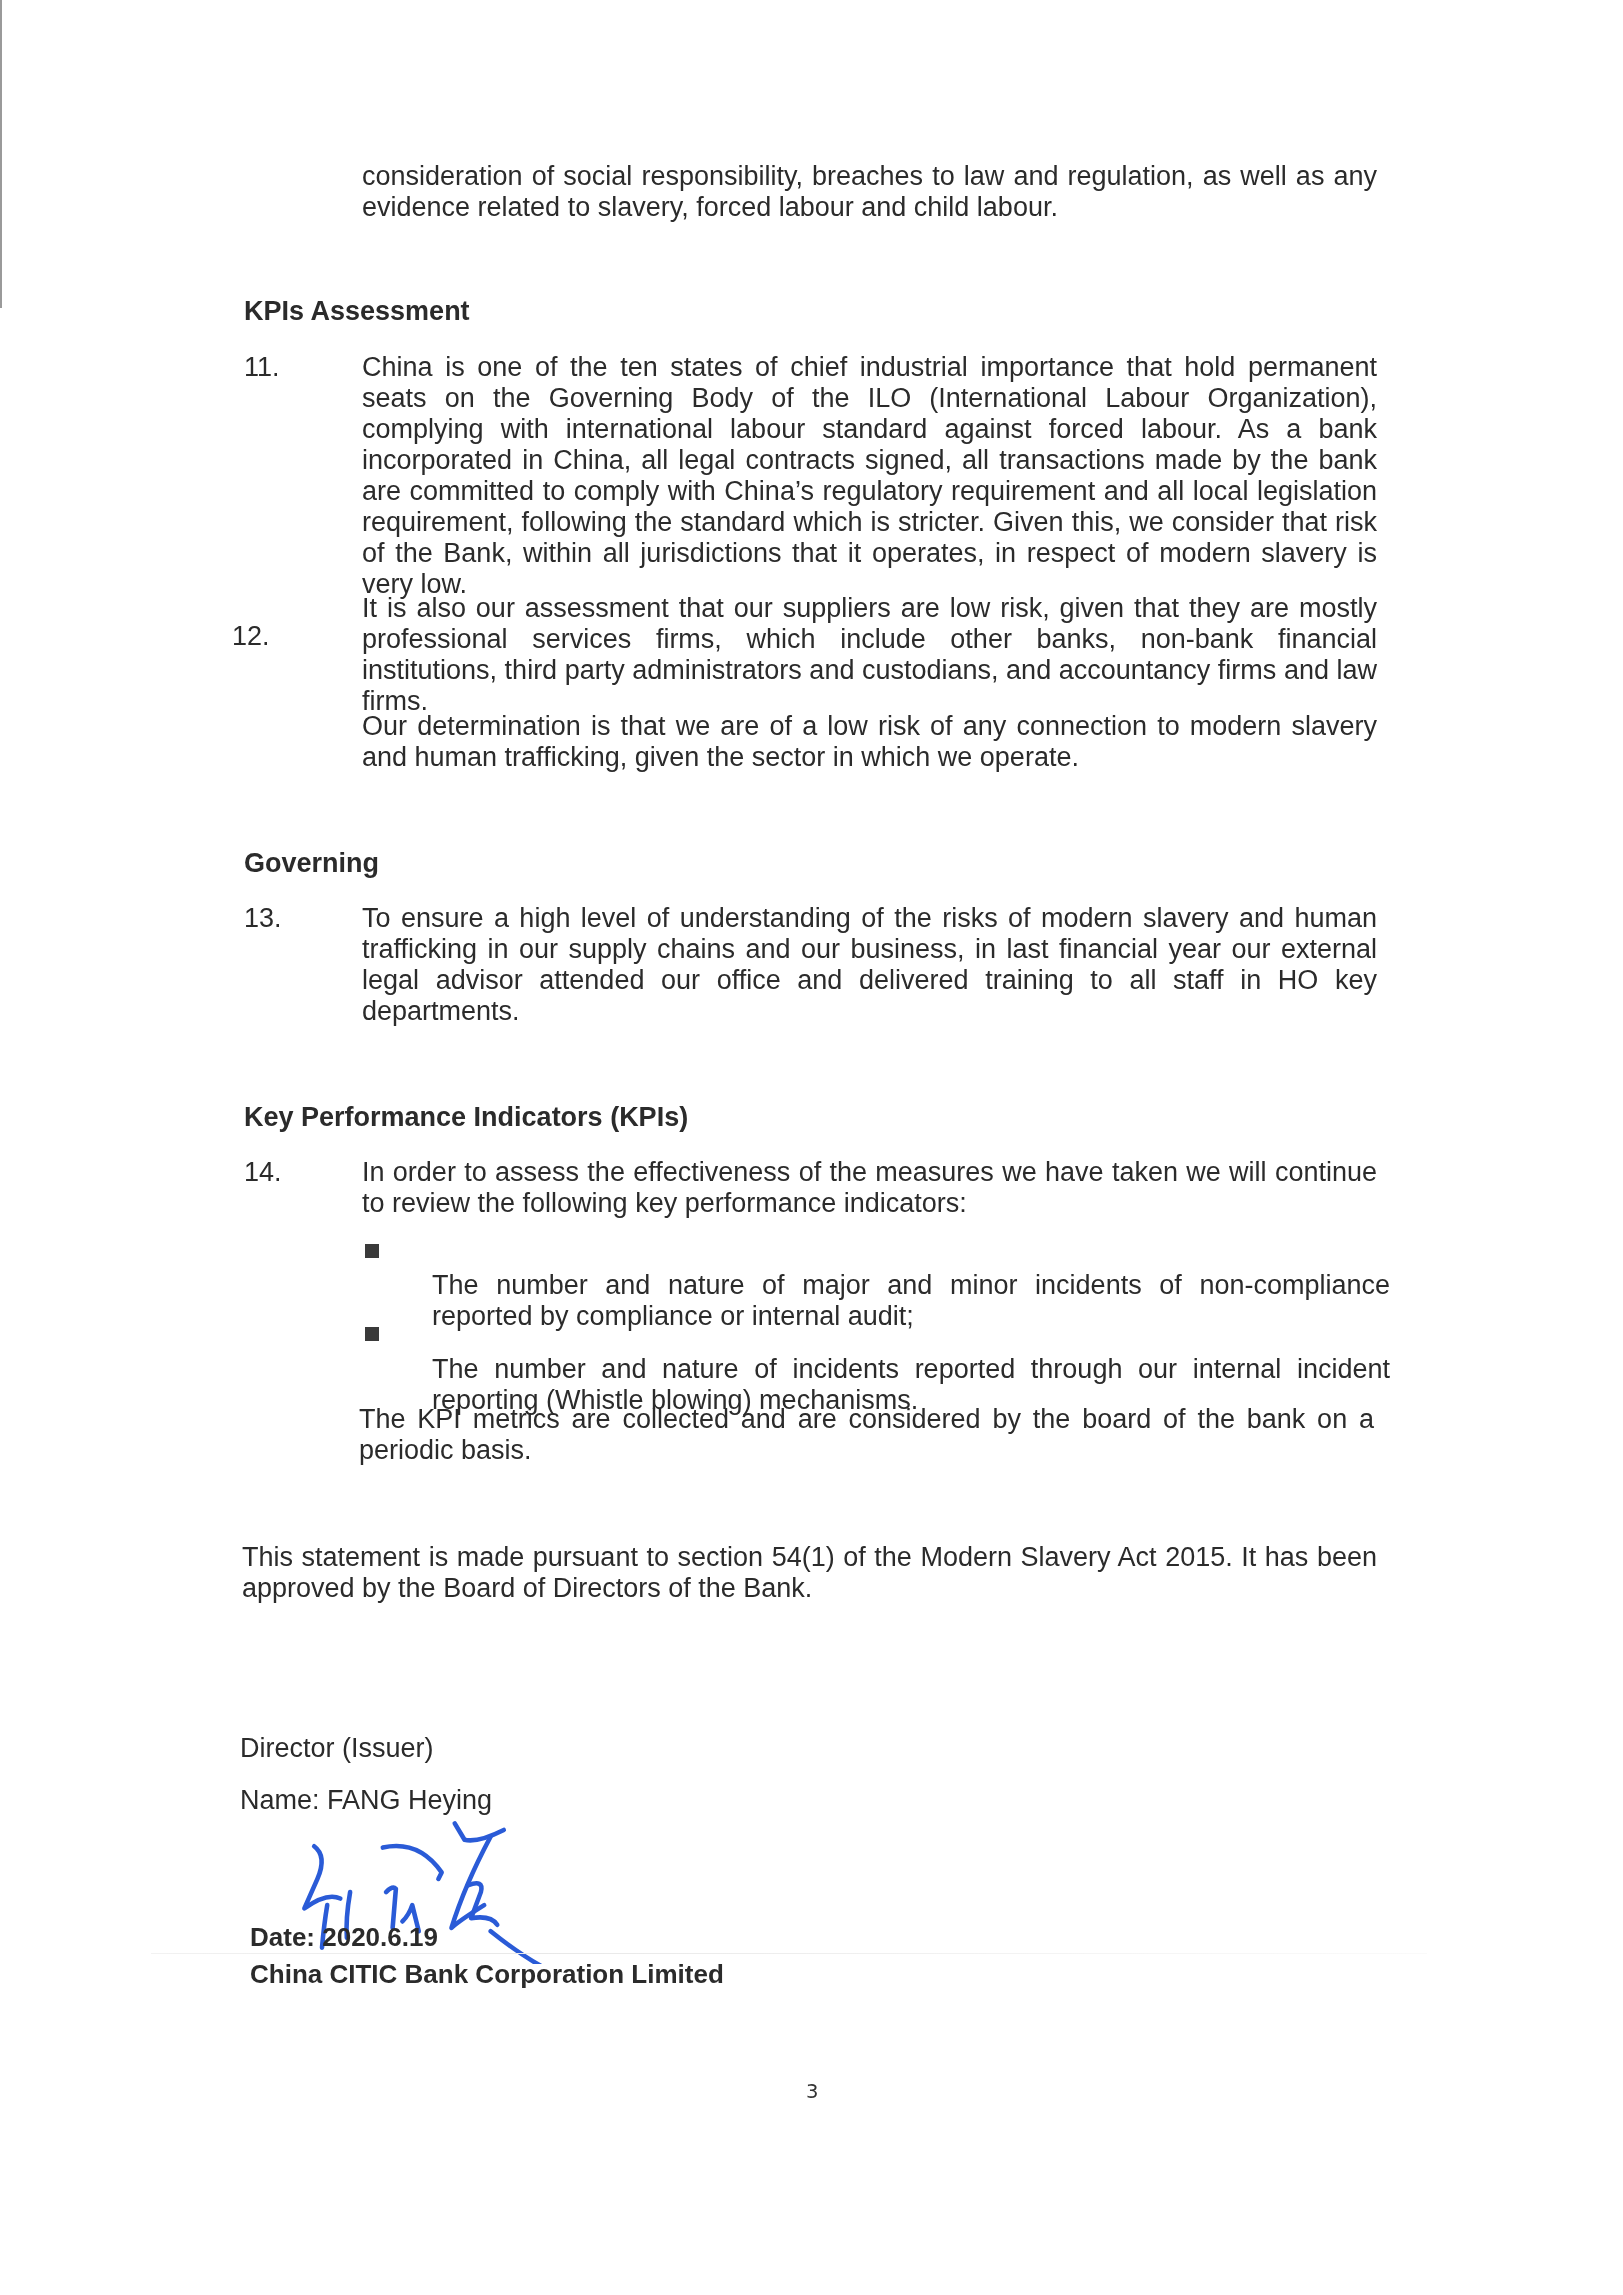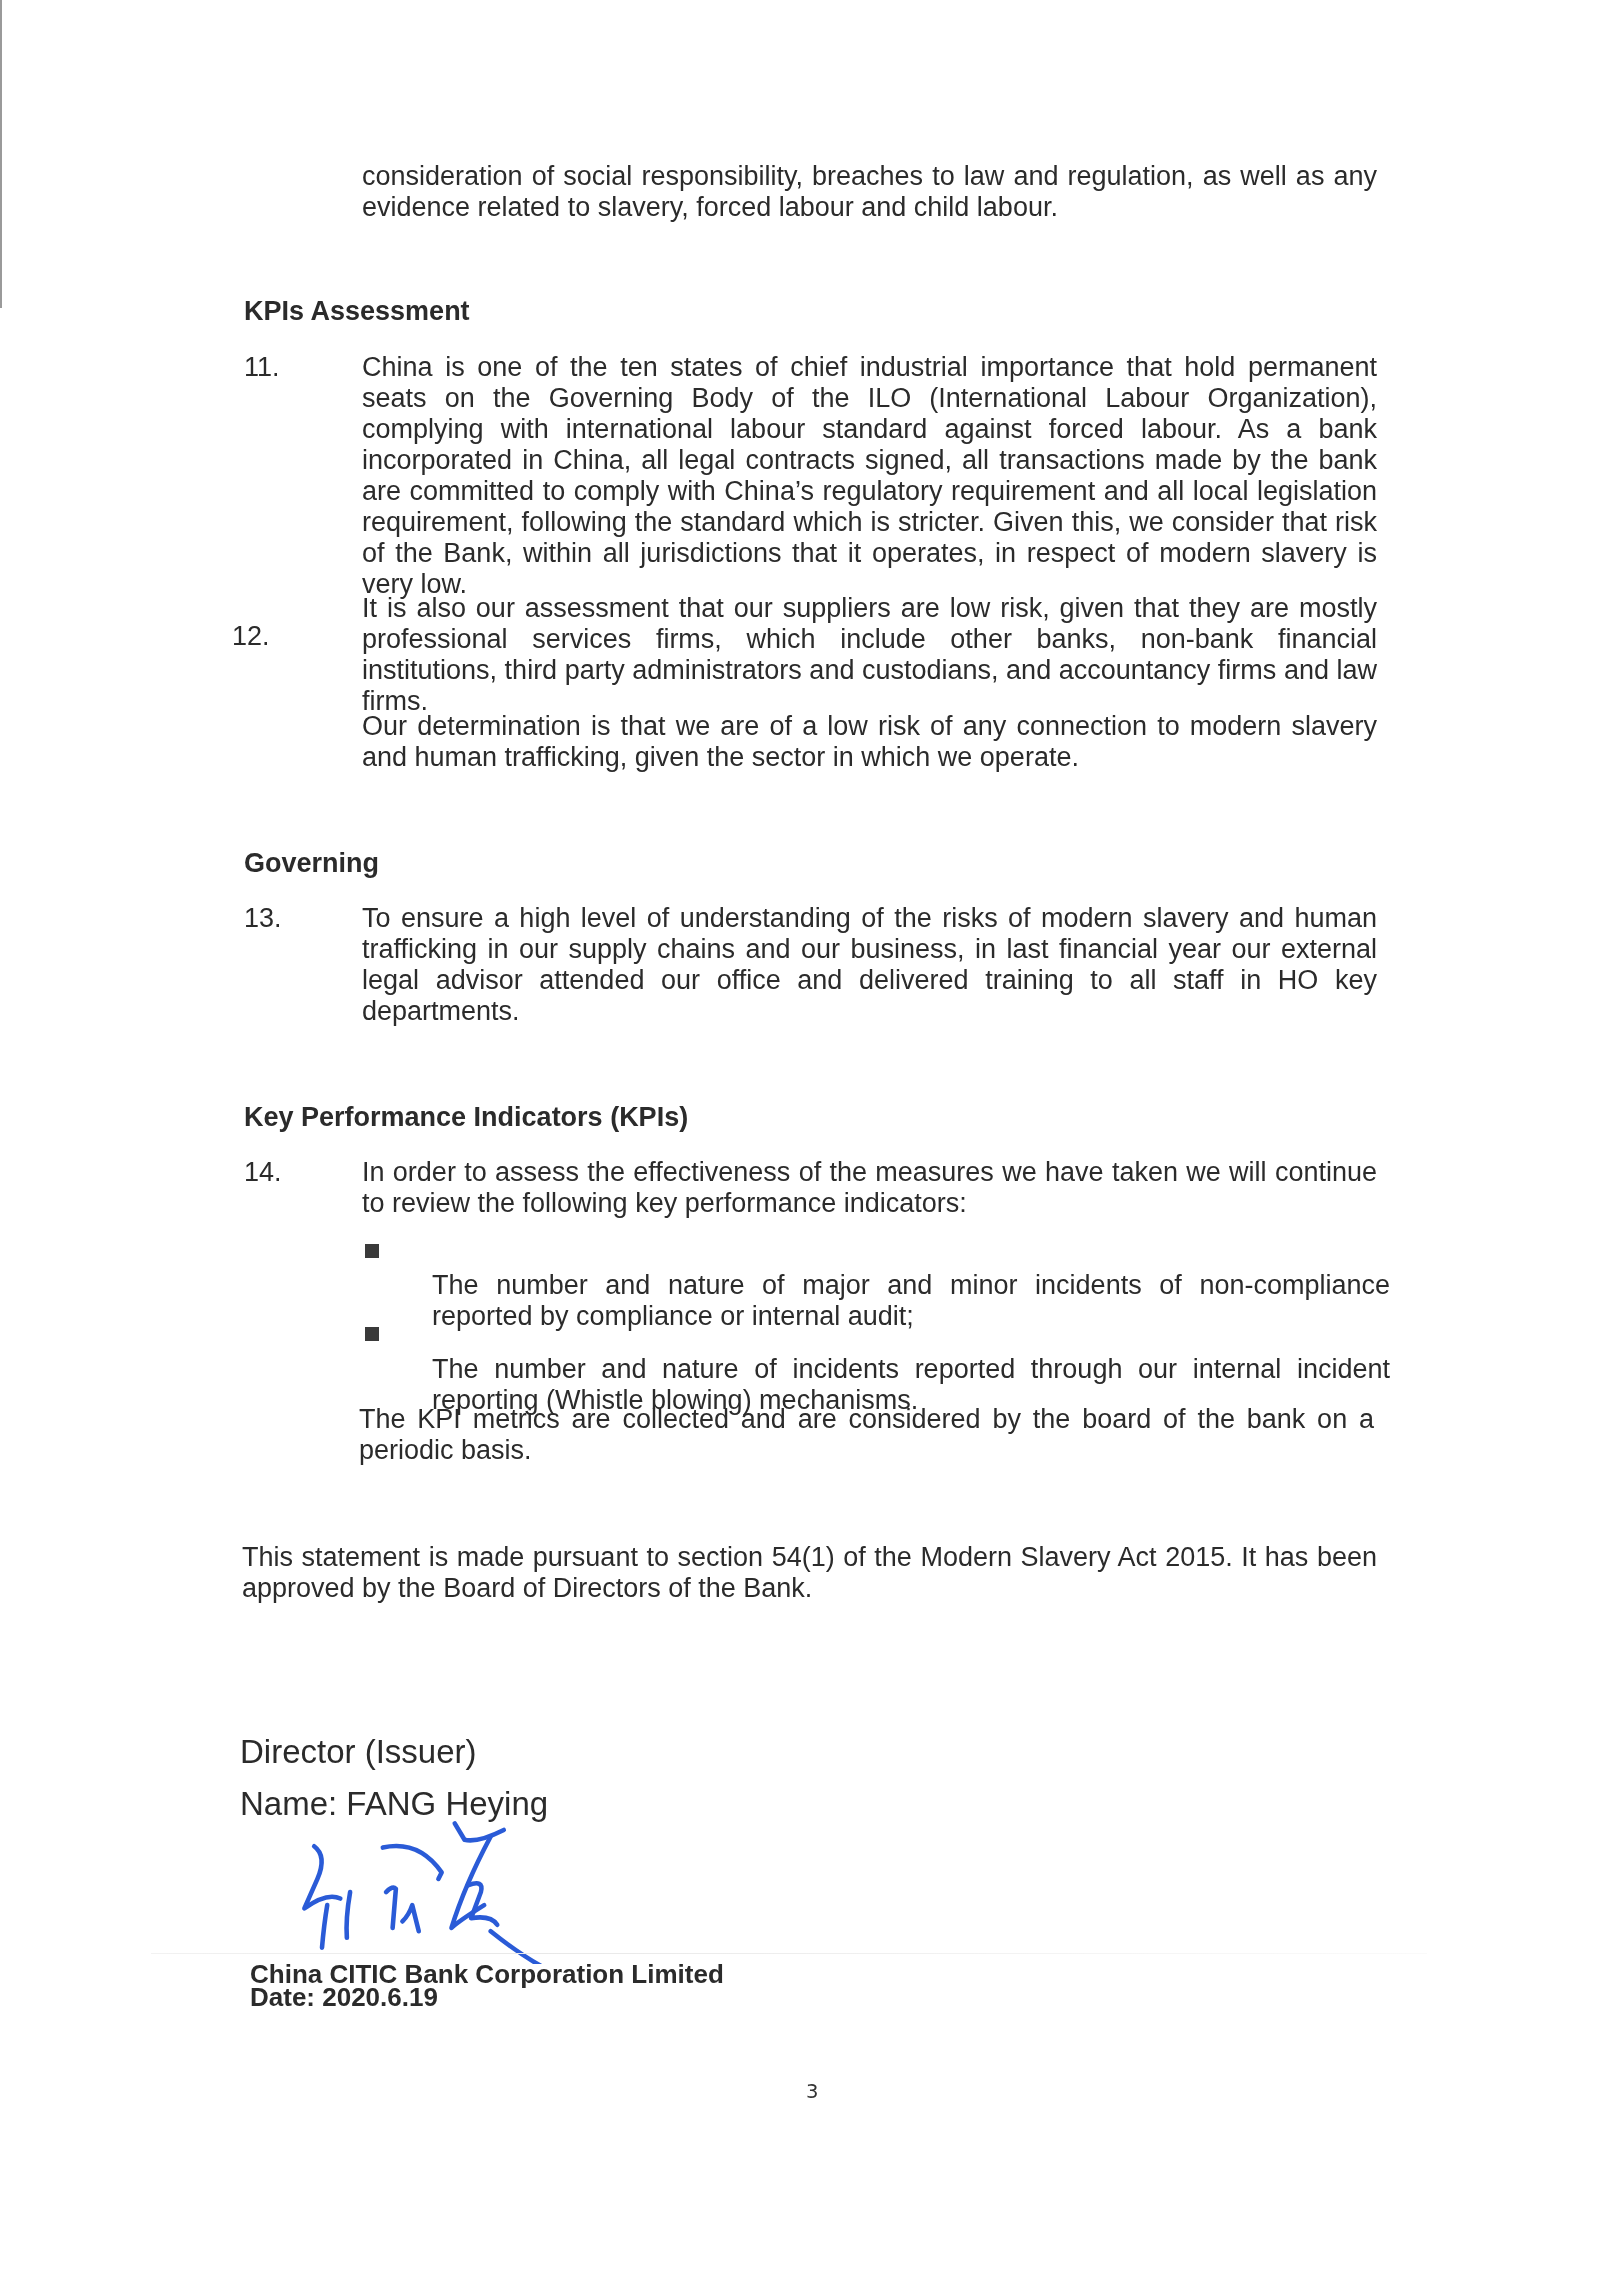--- a/index.html
+++ b/index.html
@@ -6,21 +6,21 @@
   body { width: 1623px; height: 2295px; position: relative; overflow: hidden;
          font-family: "Liberation Sans", sans-serif; color: #2b2b2b; }
   .edge { position: absolute; left: 0; top: 0; width: 2px; height: 308px; background: #9a9a9a; }
   .abs { position: absolute; }
   .body-text { font-size: 27px; line-height: 31px; text-align: justify; text-align-last: left; }
   .head { font-size: 27px; font-weight: bold; }
   .num { position: absolute; font-size: 27px; line-height: 31px; }
   .col { left: 362px; width: 1015px; }
   .bullet-sq { position: absolute; width: 14.4px; height: 14.4px; background: #3a3a3a; }
   .bullet-txt { left: 432px; width: 958px; margin-top: 32px; }
-  .sig-label { font-size: 33px; }
+  .sig-label { font-size: 27px; }
   .company { font-size: 26px; font-weight: bold; }
   .page-num { font-family: "DejaVu Sans", sans-serif; font-size: 19.6px; color: #333; }
   .sig-line { position: absolute; left: 151px; top: 1953px; width: 1276px; height: 1.3px;
               background: linear-gradient(to right, #f2f2f2, #e8e8e8 30%, #f4f4f4 70%, #fafafa); }
 </style>
 </head>
 <body>
 
 <div class="edge"></div>
 
@@ -70,16 +70,16 @@
     <path d="M330 35 Q290 55 270 50 L255 25"></path>
     <path d="M310 45 Q270 120 250 185 Q260 175 300 150"></path>
     <path d="M275 120 Q300 110 295 130 L280 170 Q310 165 320 180"></path>
     <path d="M310 190 Q360 230 400 250"></path>
   </g>
 </svg>
 
 <div class="sig-line"></div>
 
 <div class="abs company" style="left:250px; top:1959px;">China CITIC Bank Corporation Limited</div>
-<div class="abs company" style="left:250px; top:1982px;">Date: 2020.6.19</div>
+<div class="abs company" style="left:250px; top:1922px;">Date: 2020.6.19</div>
 
 <div class="abs page-num" style="left:806px; top:2080px;">3</div>
 
 
 </body></html>

